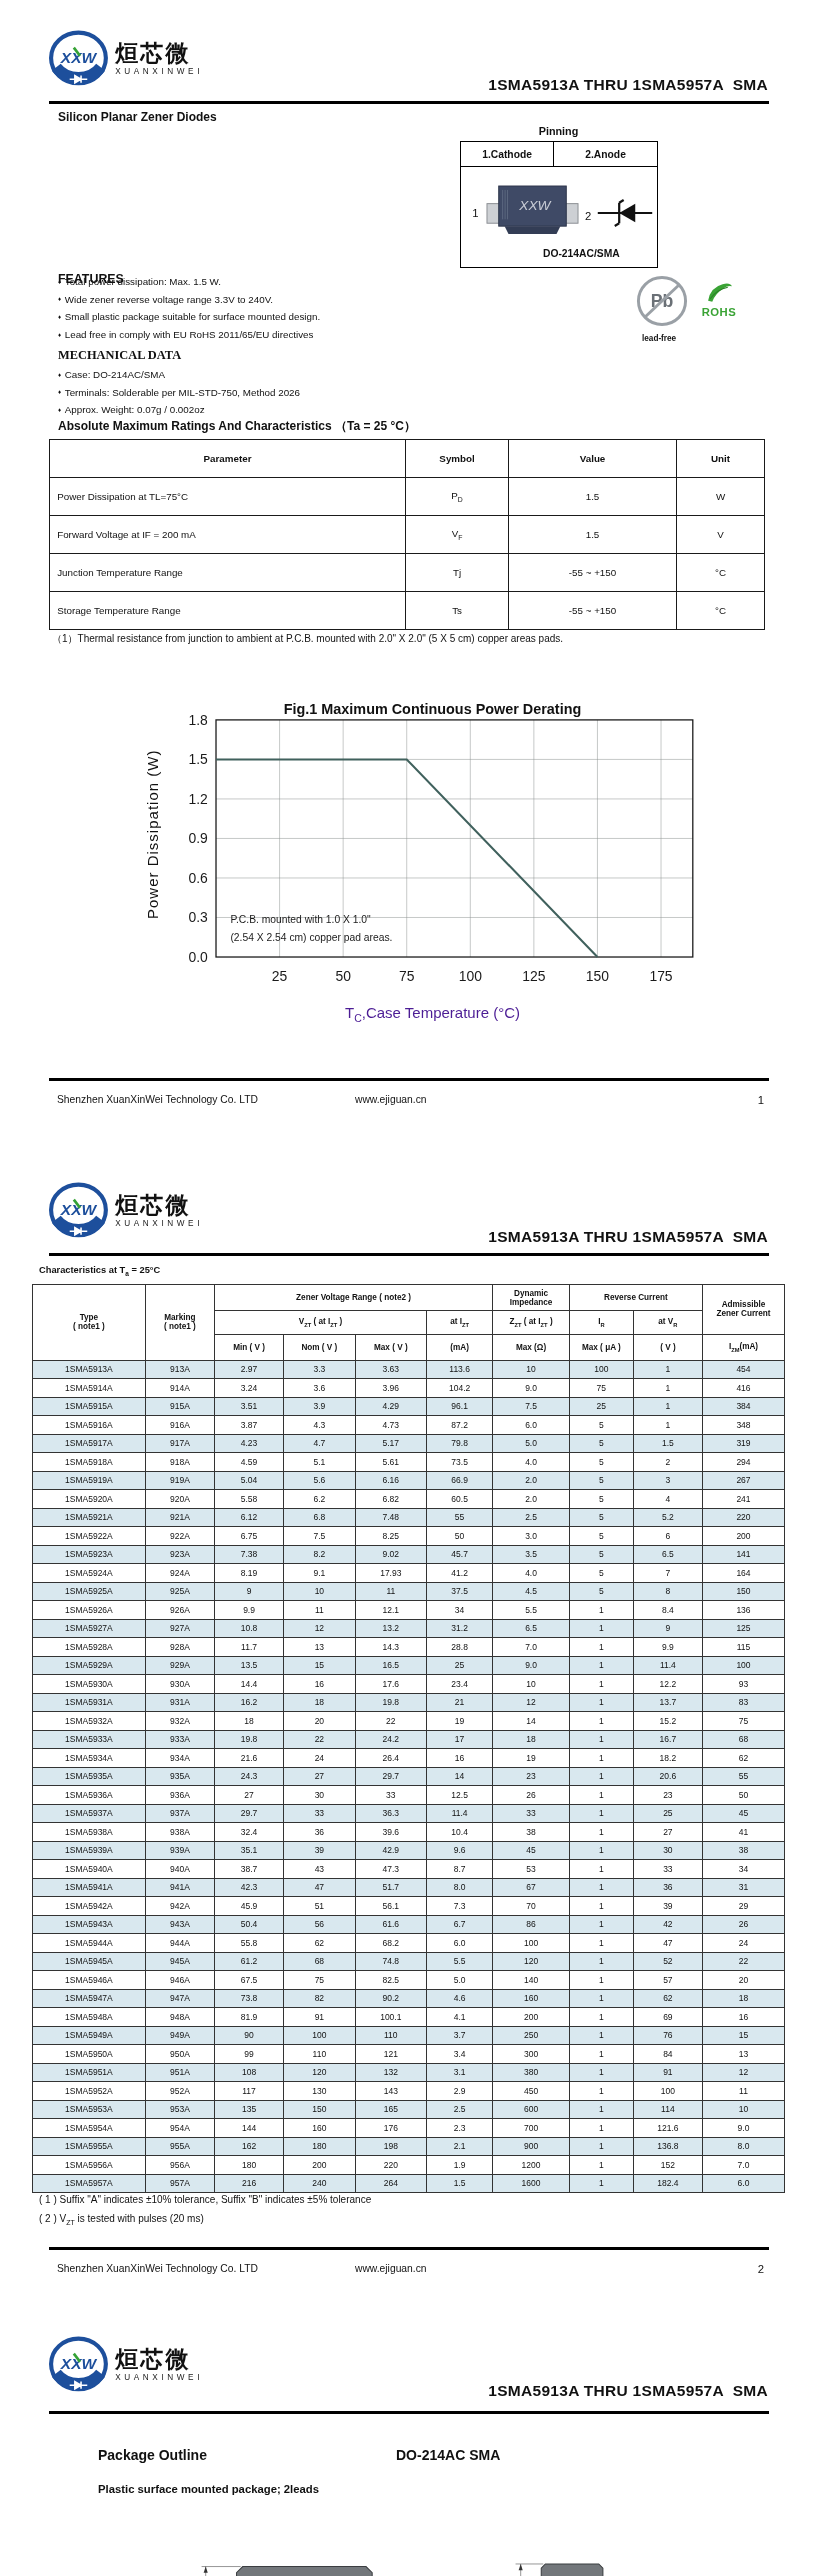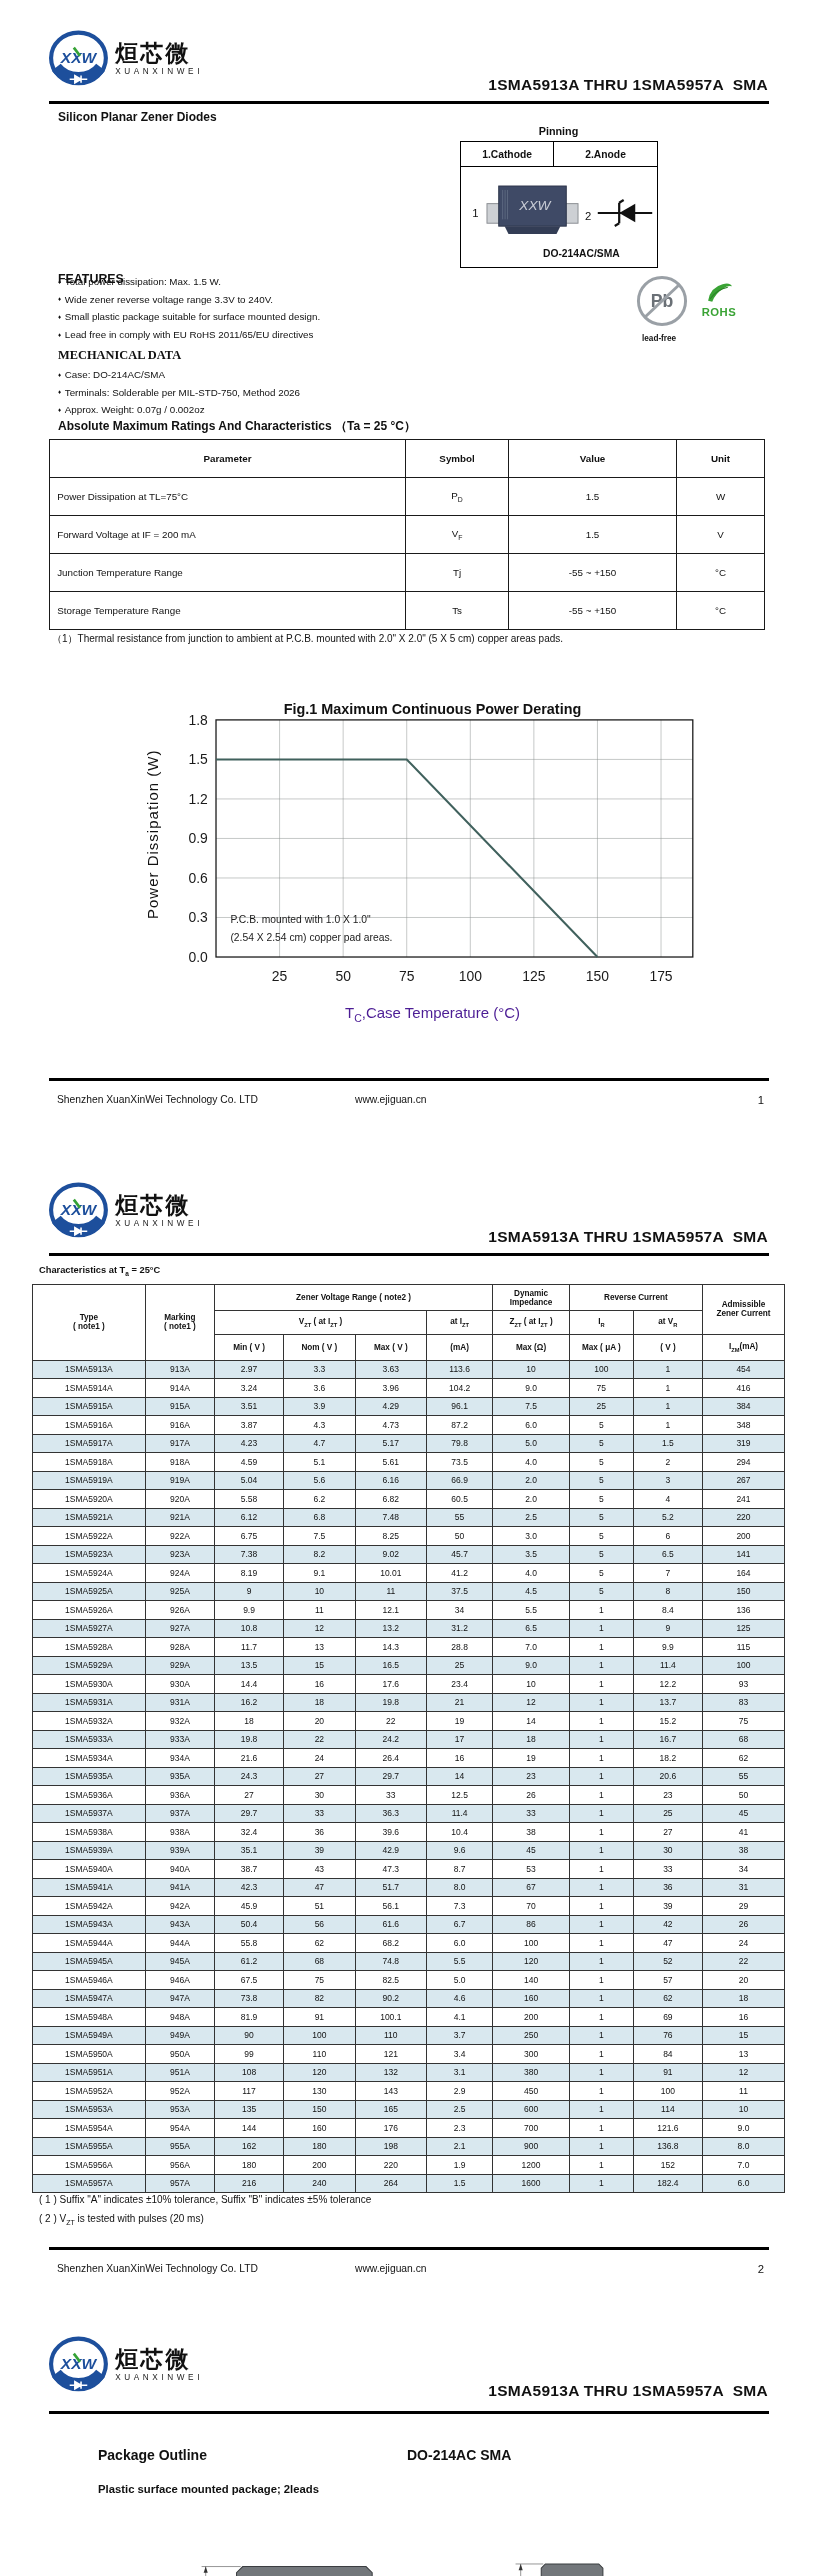--- a/index.html
+++ b/index.html
@@ -415,21 +415,21 @@
           <td>3.5</td>
           <td>5</td>
           <td>6.5</td>
           <td>141</td>
         </tr>
         <tr>
           <td>1SMA5924A</td>
           <td>924A</td>
           <td>8.19</td>
           <td>9.1</td>
-          <td>10.01</td>
+          <td>17.93</td>
           <td>41.2</td>
           <td>4.0</td>
           <td>5</td>
           <td>7</td>
           <td>164</td>
         </tr>
         <tr>
           <td>1SMA5925A</td>
           <td>925A</td>
           <td>9</td>
@@ -849,21 +849,21 @@
     </svg>
     <div class="logo-text">
       <div class="logo-cn">烜芯微</div>
       <div class="logo-en">XUANXINWEI</div>
     </div>
   </div>
   <div class="doc-title" style="top:68px;">1SMA5913A THRU 1SMA5957A  SMA</div>
   <div class="rule" style="top:97px;"></div>
 
   <div class="abs pkg-head" style="left:98px;top:133px;">Package Outline</div>
-  <div class="abs pkg-head" style="left:407px;top:133px;">DO-214AC SMA</div>
+  <div class="abs pkg-head" style="left:396px;top:133px;">DO-214AC SMA</div>
   <div class="abs" style="left:98px;top:169px;font-size:11.3px;font-weight:bold;">Plastic surface mounted package; 2leads</div>
 
   <svg class="abs" style="left:191px;top:232px;" width="237" height="149" viewBox="0 0 460 290">
     <polygon points="100,40 340,40 352,52 352,160 88,160 88,52" fill="#73777b" stroke="#3b3e41" stroke-width="2"></polygon>
     <polygon points="148,160 158,146 168,160" fill="#fff" stroke="#3b3e41" stroke-width="2"></polygon>
     <path d="M88,105 L60,105 Q48,105 48,117 L48,146 Q48,158 60,158 L88,158 L88,147 L64,147 Q59,147 59,142 L59,121 Q59,116 64,116 L88,116 Z" fill="#ececee" stroke="#4a4d50" stroke-width="2"></path>
     <path d="M352,105 L380,105 Q392,105 392,117 L392,146 Q392,158 380,158 L352,158 L352,147 L376,147 Q381,147 381,142 L381,121 Q381,116 376,116 L352,116 Z" fill="#ececee" stroke="#4a4d50" stroke-width="2"></path>
     <line x1="96" y1="40" x2="20" y2="40" stroke="#333"></line>
       <line x1="48" y1="158" x2="20" y2="158" stroke="#333"></line>
     <line x1="28" y1="40" x2="28" y2="158" stroke="#333"></line>

